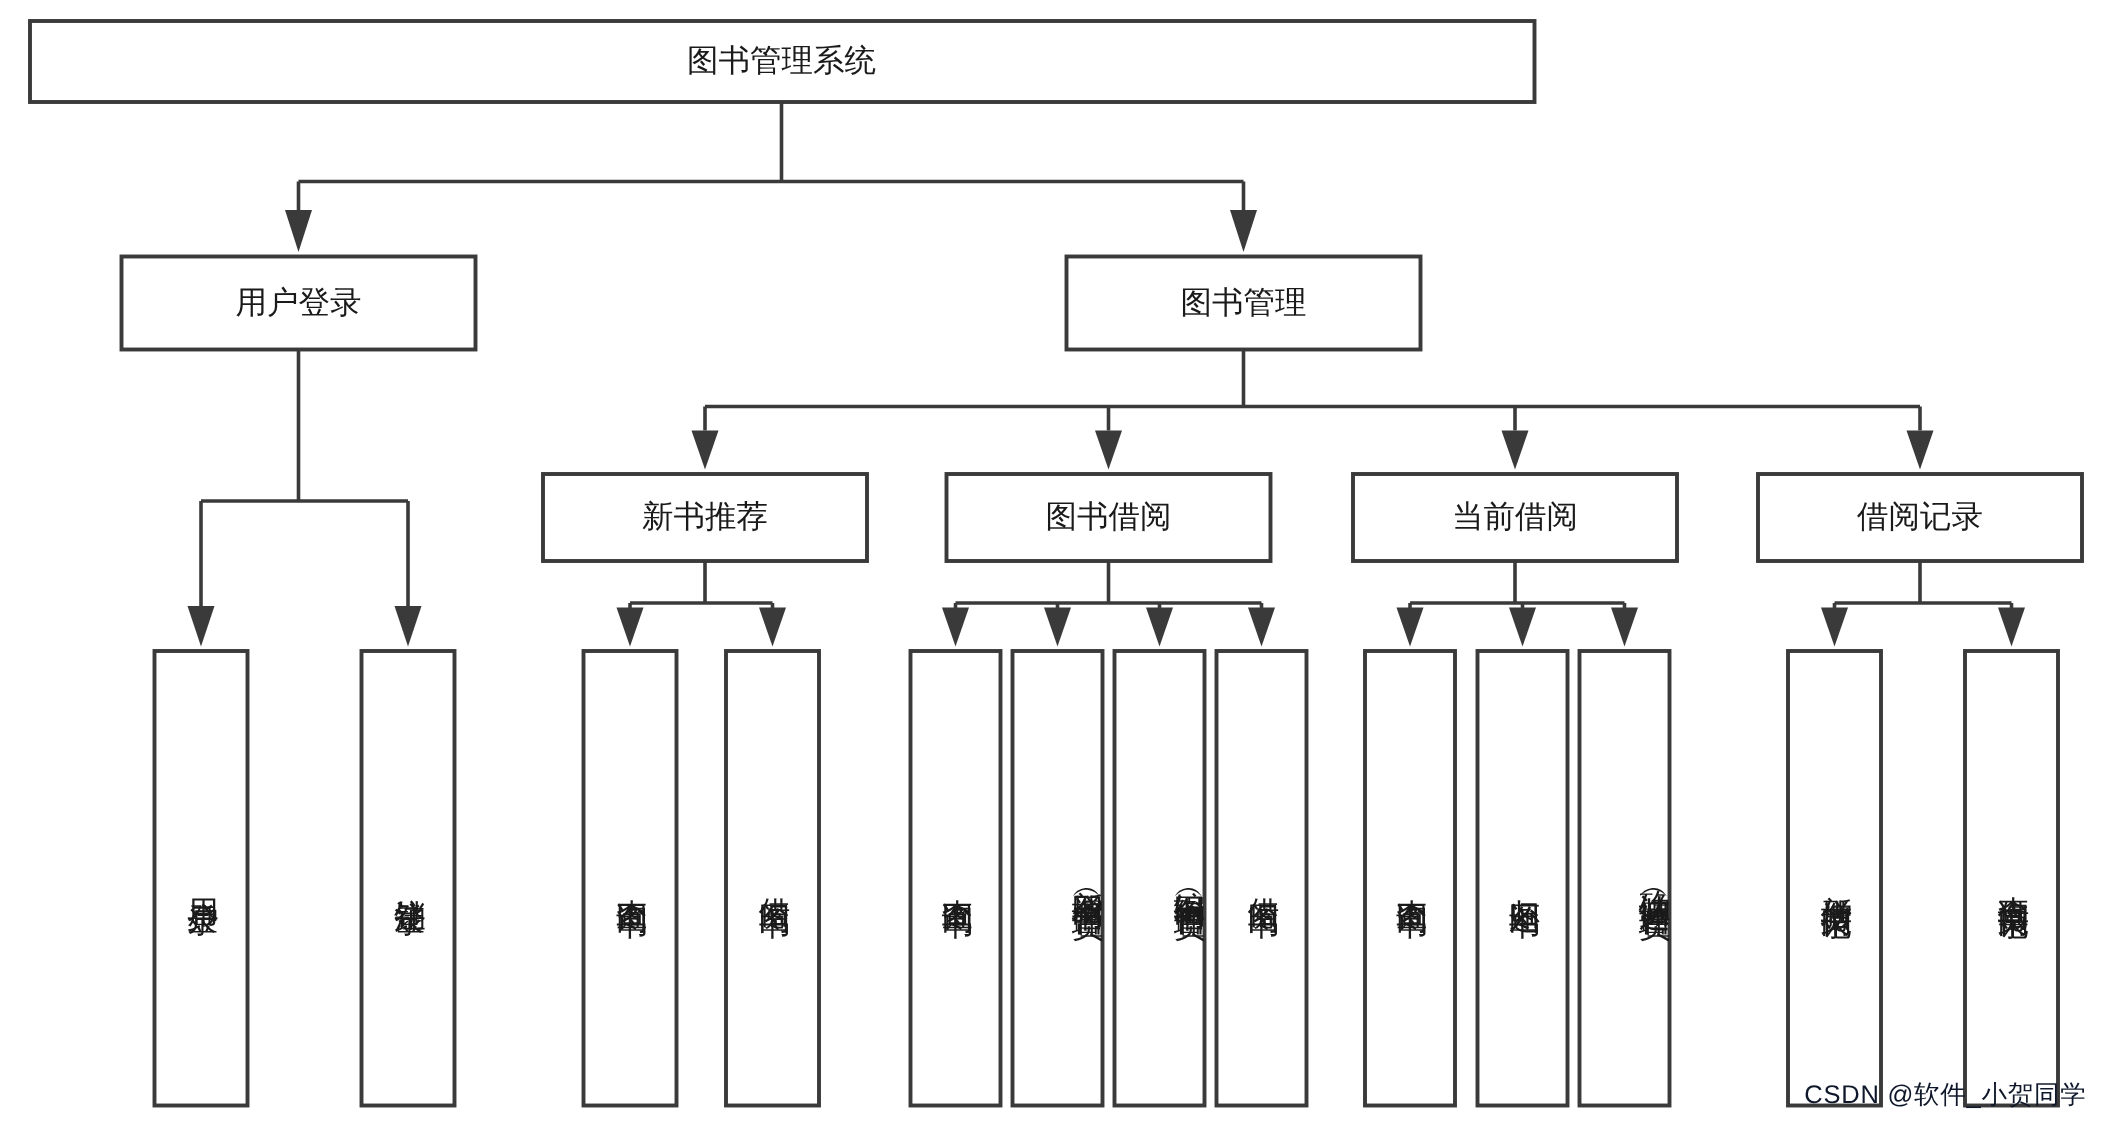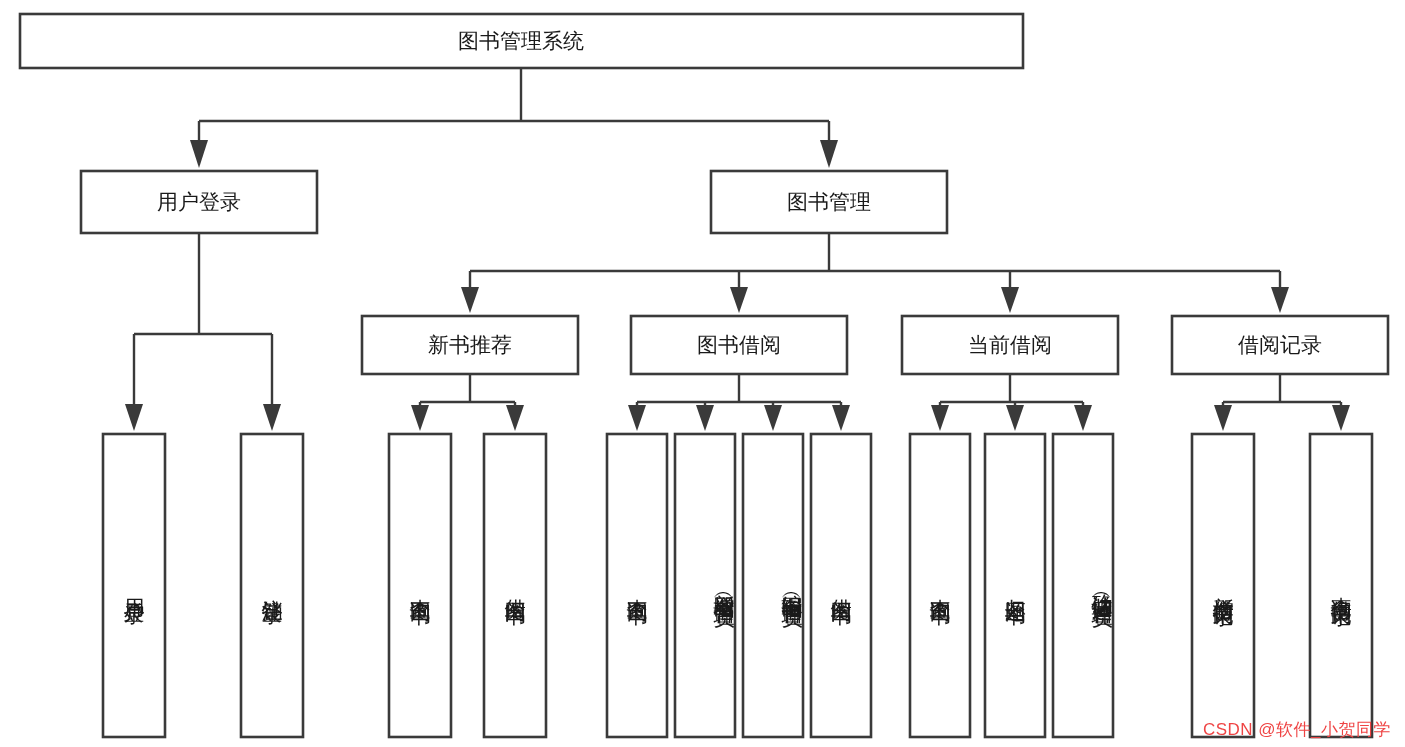--- a/index.html
+++ b/index.html
@@ -62,21 +62,21 @@
     justify-content: center;
     white-space: nowrap;
     pointer-events: none;
   }
   .watermark {
     position: absolute;
     right: 14px;
     bottom: 6px;
     font-family: "Liberation Sans", "DejaVu Sans", sans-serif;
     font-size: 17px;
-    color: #ef4444;
+    color: #0f172a;
     letter-spacing: 0.5px;
     white-space: nowrap;
   }
 </style>
 </head>
 <body>
 
 <div id="diagram-root">
 
   <svg class="canvas" viewBox="0 0 1405 747">

